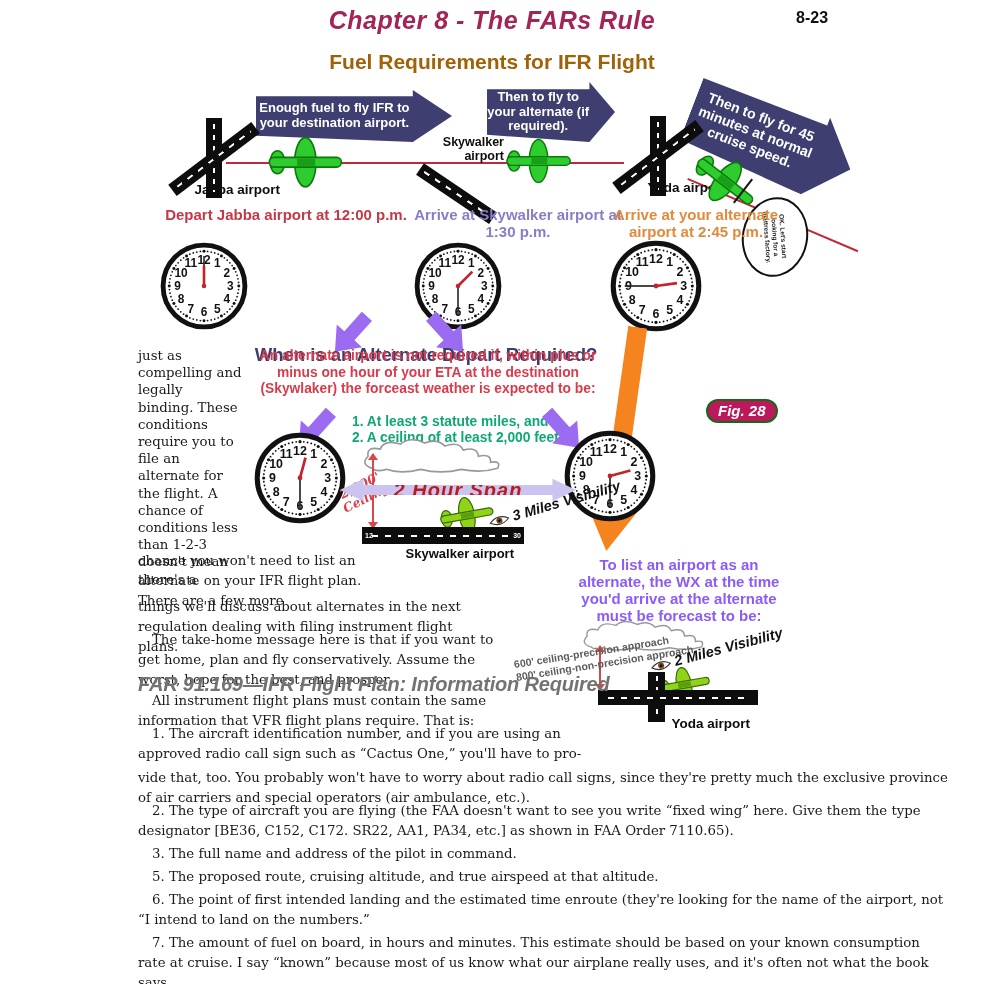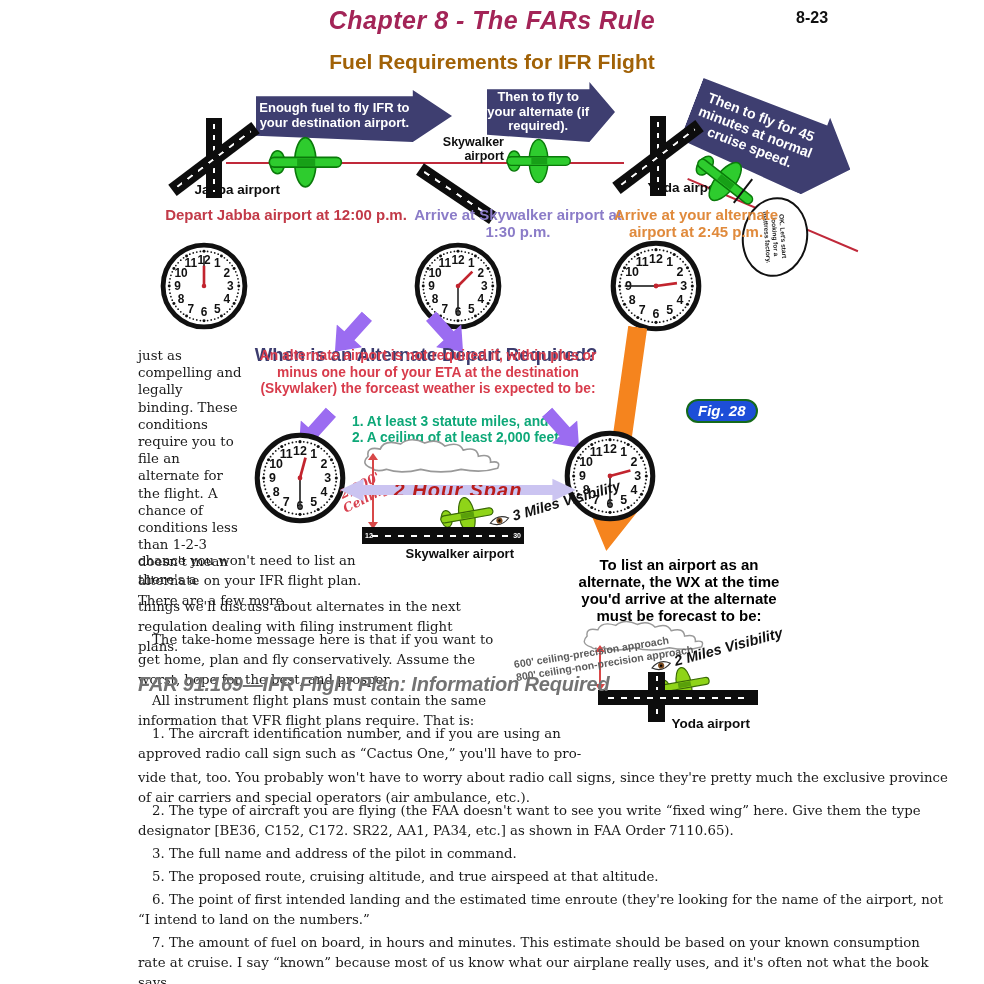--- a/index.html
+++ b/index.html
@@ -45,21 +45,21 @@
   .clock svg{width:100%;height:100%;display:block;}
 
   
   .parrow{width:34px;height:48px;background:#9b6cf1;
      clip-path:polygon(30% 0,70% 0,70% 55%,100% 55%,50% 100%,0 55%,30% 55%);}
 
   
   .oarrow{left:594px;top:326px;width:56px;height:226px;background:#f5841e;transform:rotate(8deg);
      clip-path:polygon(33% 0,67% 0,67% 79%,100% 79%,50% 100%,0 79%,33% 79%);}
 
-  .figpill{left:686px;top:399px;background:#1d4ed8;border:2px solid #156a1a;border-radius:12px;
+  .figpill{left:706px;top:399px;background:#be185d;border:2px solid #156a1a;border-radius:12px;
      padding:1px 10px 2px;color:#fff;font-weight:bold;font-style:italic;font-size:15px;}
 
   .whenhead{left:246px;top:344px;width:360px;text-align:center;font-weight:bold;font-size:18.5px;color:#3c3c6e;}
   .condition{left:240px;top:348px;width:376px;text-align:center;font-weight:bold;font-size:13.8px;
      color:#d83c4c;line-height:1.2;}
   .greenitem{font-weight:bold;font-size:13.8px;color:#0ea878;}
 
   
   .vdim{width:2px;background:#d84848;}
   .vdim::before{content:"";position:absolute;top:-6px;left:-4px;border:5px solid transparent;border-bottom:7px solid #d84848;}
@@ -67,21 +67,21 @@
   .ceiling{left:334px;top:478px;width:58px;transform:rotate(-27deg);color:#d8404e;font-style:italic;
      font-weight:bold;font-size:12.5px;text-align:center;line-height:1.1;}
   .spanarrow{left:340px;top:476px;width:236px;height:28px;background:#cbc4f1;display:flex;align-items:center;justify-content:center;
      clip-path:polygon(10% 32%,10% 10%,0 50%,10% 90%,10% 68%,90% 68%,90% 90%,100% 50%,90% 10%,90% 32%);}
   .spanarrow .t{color:#b91c1c;font-weight:bold;font-style:italic;font-size:20px;letter-spacing:1px;}
   .vis{display:flex;align-items:center;gap:3px;font-weight:bold;font-style:italic;font-size:14.5px;color:#111;white-space:nowrap;}
   .rwyh{background:#0d0d0d;color:#fff;}
   .rwynum{position:absolute;font-size:7px;font-weight:bold;color:#fff;font-family:"Liberation Sans",sans-serif;}
 
   
-  .tolist{left:570px;top:556px;width:218px;text-align:center;font-weight:bold;font-size:15px;color:#000000;line-height:1.14;}
+  .tolist{left:570px;top:556px;width:218px;text-align:center;font-weight:bold;font-size:15px;color:#8b5cf6;line-height:1.14;}
   .approach{left:514px;top:644px;transform:rotate(-9deg);font-size:10.5px;font-weight:bold;color:#5c5c5c;
      font-family:"Liberation Sans",sans-serif;line-height:1.25;white-space:nowrap;}
 
   
   .bubble{left:742px;top:197px;width:62px;height:76px;border:2px solid #111;border-radius:50%;background:#fff;
      display:flex;align-items:center;justify-content:center;transform:rotate(10deg);}
   .bubble .t{transform:rotate(76deg);font-size:6.5px;font-weight:bold;width:60px;text-align:center;
      font-family:"Liberation Sans",sans-serif;line-height:1.2;}
   .btail{left:728px;top:190px;width:30px;height:2px;background:#111;transform:rotate(-52deg);}
 

